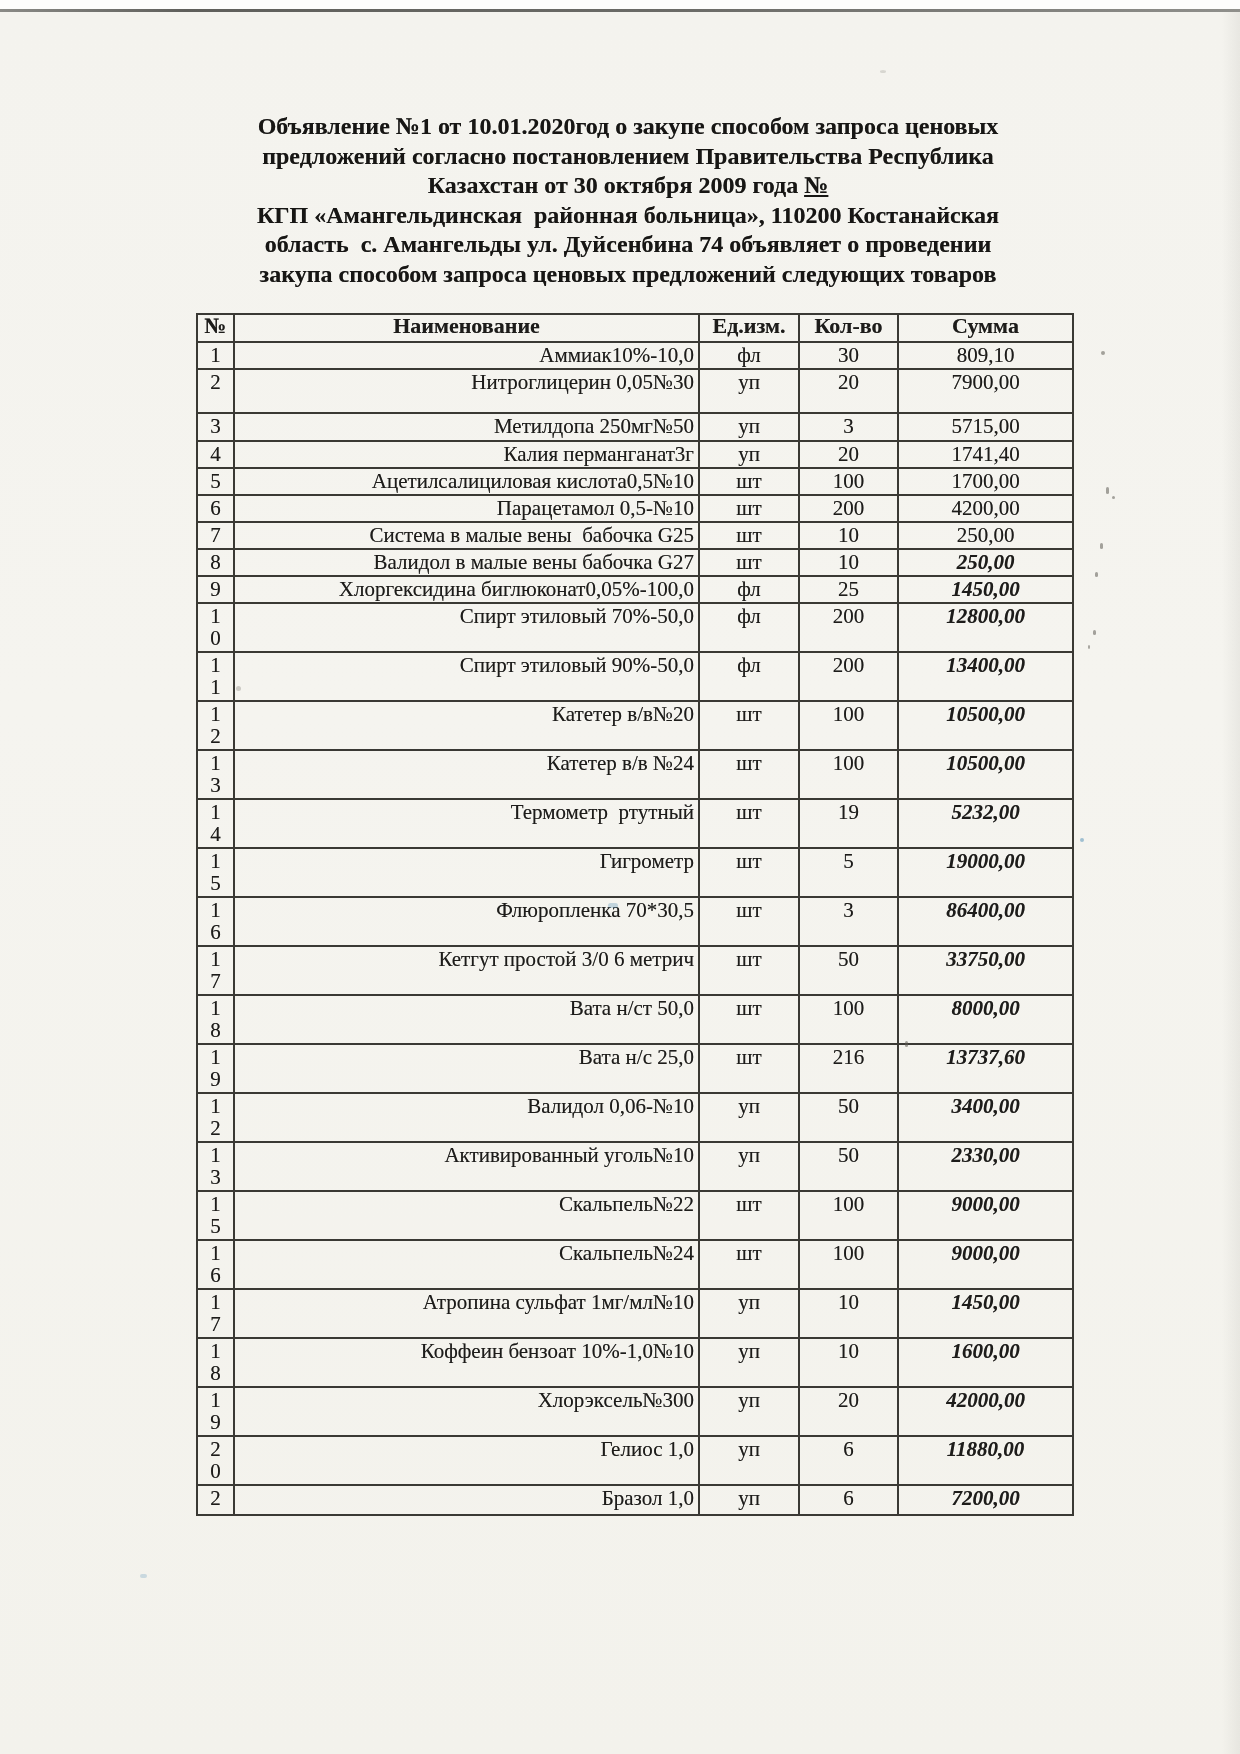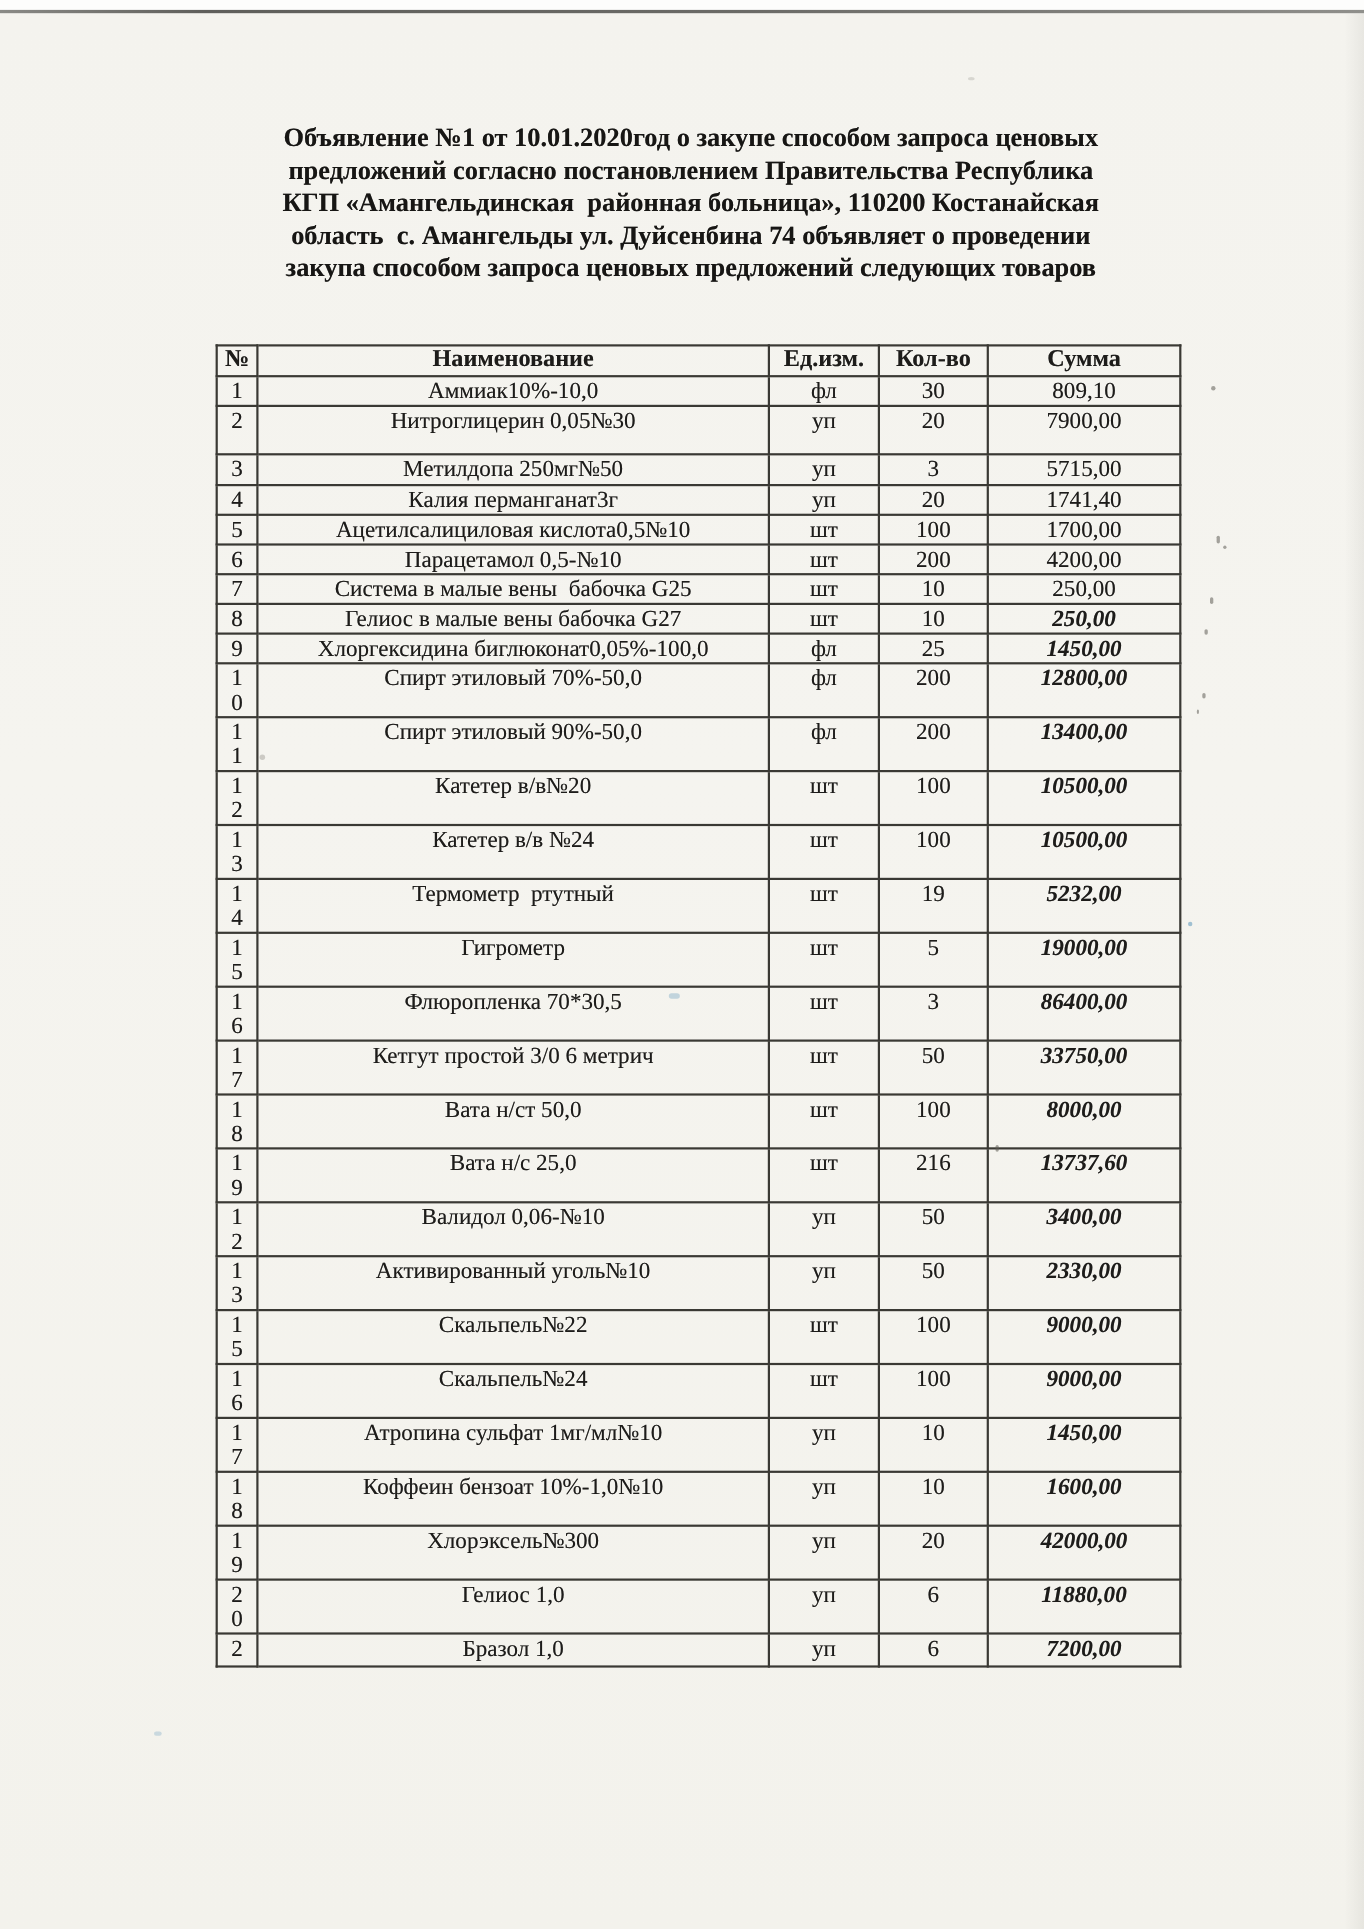--- a/index.html
+++ b/index.html
@@ -44,41 +44,42 @@
   table.items thead th{
     font-weight:bold;text-align:center;height:24px;padding-top:0;
     font-size:22px;
   }
   col.col-num{width:37px;}
   col.col-name{width:465px;}
   col.col-unit{width:100px;}
   col.col-qty{width:99px;}
   col.col-sum{width:175px;}
   td.c-num{text-align:center;white-space:pre-line;padding-left:2px;padding-right:2px;}
-  td.c-name{text-align:center;padding-left:12px;}
+  td.c-name{text-align:right;padding-left:12px;}
   td.c-unit,td.c-qty,td.c-sum{text-align:center;}
   td.c-sum.b{font-weight:bold;font-style:italic;}
   tbody tr{height:26px;}
   tbody tr:nth-child(2){height:44px;}   
   tbody tr:nth-child(3){height:28px;}
   tbody tr:last-child{height:30px;}
   
   .speck{position:absolute;border-radius:50%;}
   .s-g{background:rgba(95,92,85,0.55);}
   .s-b{background:rgba(90,150,185,0.55);}
 </style>
 </head>
 <body>
 
 <div class="paper"></div>
 <div class="scan-top-line"></div>
 
 <div class="title-block">
   <div class="title-line">Объявление №1 от 10.01.2020год о закупе способом запроса ценовых</div>
   <div class="title-line">предложений согласно постановлением Правительства Республика</div>
+  <div class="title-line"><span>Казахстан от 30 октября 2009 года </span><span class="u">№</span></div>
   <div class="title-line">КГП «Амангельдинская&nbsp; районная больница», 110200 Костанайская</div>
   <div class="title-line">область&nbsp; с. Амангельды ул. Дуйсенбина 74 объявляет о проведении</div>
   <div class="title-line">закупа способом запроса ценовых предложений следующих товаров</div>
 </div>
 
 <table class="items">
   <colgroup>
     <col class="col-num">
       <col class="col-name">
       <col class="col-unit">
@@ -139,21 +140,21 @@
       </tr>
       <tr>
         <td class="c-num">7</td>
         <td class="c-name">Система в малые вены&nbsp; бабочка G25</td>
         <td class="c-unit">шт</td>
         <td class="c-qty">10</td>
         <td class="c-sum">250,00</td>
       </tr>
       <tr>
         <td class="c-num">8</td>
-        <td class="c-name">Гелиос в малые вены бабочка G27</td>
+        <td class="c-name">Валидол в малые вены бабочка G27</td>
         <td class="c-unit">шт</td>
         <td class="c-qty">10</td>
         <td class="c-sum b">250,00</td>
       </tr>
       <tr>
         <td class="c-num">9</td>
         <td class="c-name">Хлоргексидина биглюконат0,05%-100,0</td>
         <td class="c-unit">фл</td>
         <td class="c-qty">25</td>
         <td class="c-sum b">1450,00</td>

